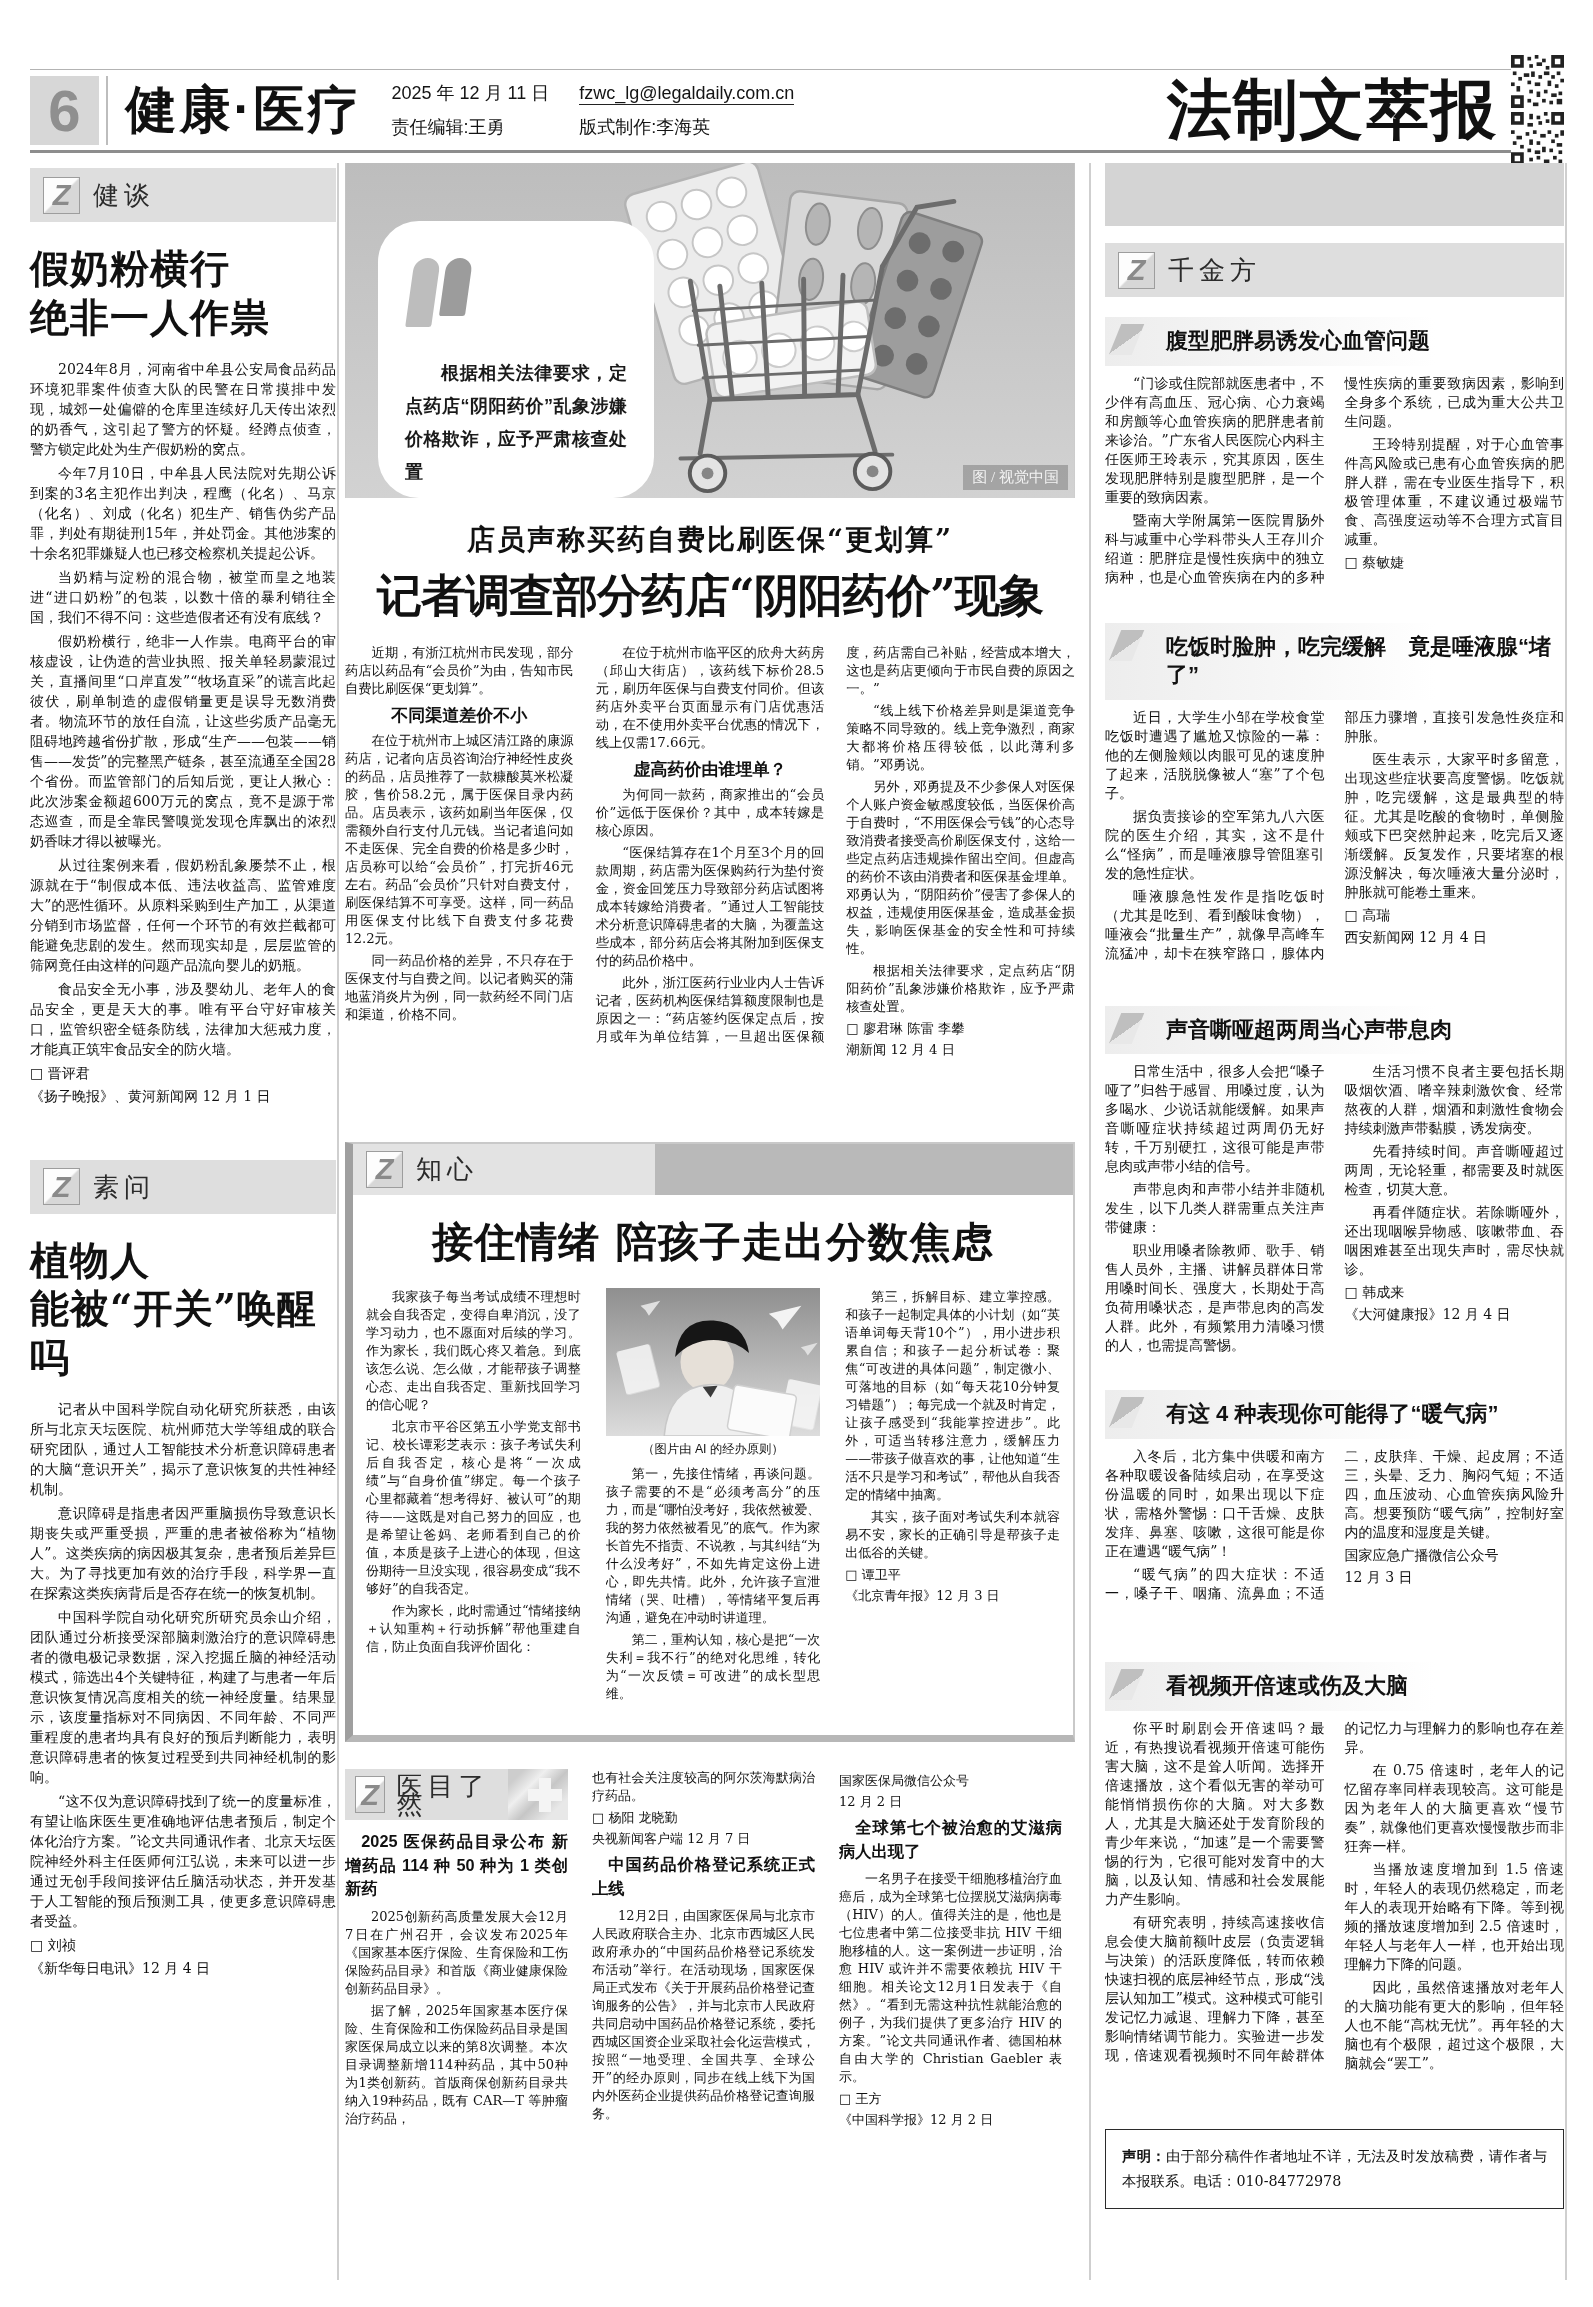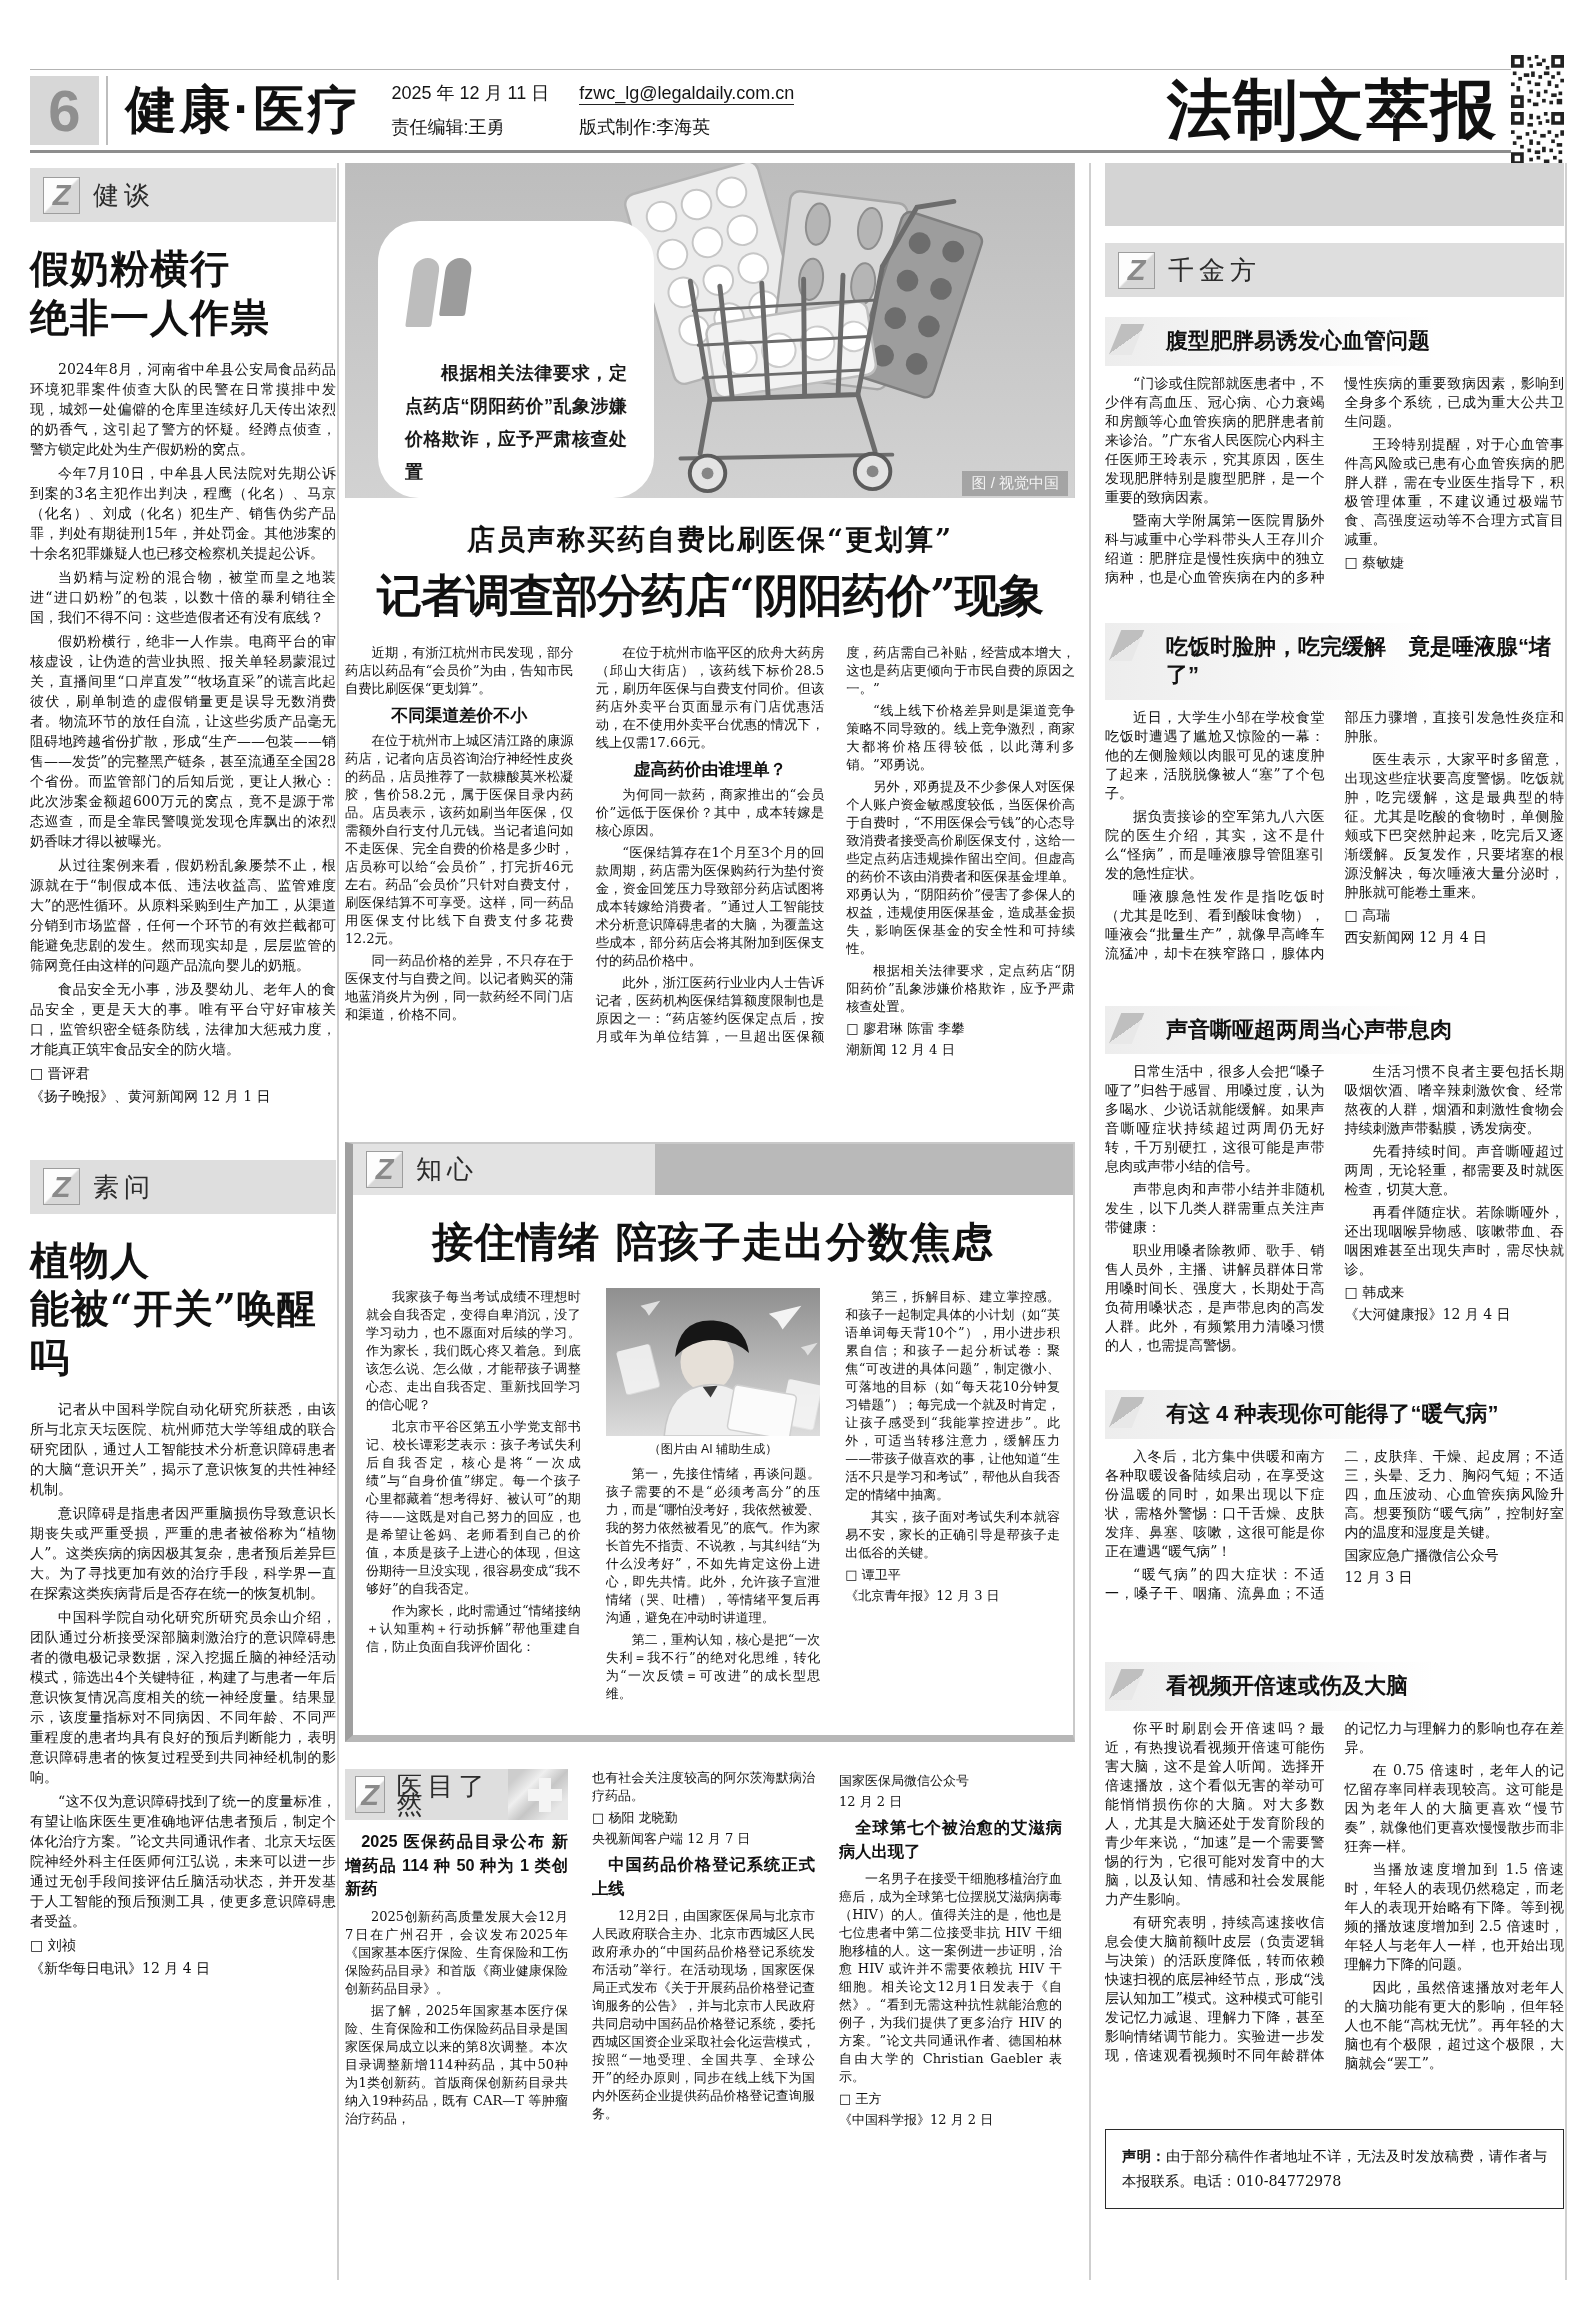--- a/index.html
+++ b/index.html
@@ -53,22 +53,22 @@
   .center{position:absolute;left:345px;top:163px;width:730px;}
   .photo{position:relative;width:730px;height:335px;background:#c9c9c9;overflow:hidden;}
   .quote-card{position:absolute;left:33px;top:58px;width:276px;height:277px;background:#fff;
               border-radius:41px;box-sizing:border-box;padding:32px 27px 20px;}
   .qmark{display:flex;gap:7px;margin:5px 0 30px 5px;}
   .qmark span{display:block;width:26px;height:58px;background:#9c9c9c;
               transform:skewX(-8deg);border-radius:15px 15px 3px 3px;}
   .qmark span:first-child{height:69px;background:#bdbdbd;}
   .quote-text{font-family:"Liberation Sans",sans-serif;font-size:18px;line-height:33px;
               font-weight:700;color:#1a1a1a;text-indent:2em;text-align:justify;}
-  .credit{position:absolute;right:7px;bottom:2px;background:rgba(80,80,80,.35);color:#f3f3f3;
-          font-family:Liberation Sans, sans-serif;font-size:15px;padding:3px 9px;}
+  .credit{position:absolute;right:7px;bottom:8px;background:rgba(80,80,80,.35);color:#f3f3f3;
+          font-family:Liberation Serif, serif;font-size:15px;padding:3px 9px;}
   .kicker{margin:23px 0 3px;text-align:center;font-size:28px;font-weight:700;letter-spacing:2px;}
   .headline{text-align:center;font-size:45px;font-weight:900;letter-spacing:-1px;margin:7px 0 18px;}
   .main-body{height:474px;overflow:hidden;font-size:13.3px;line-height:18px;
              column-count:3;column-gap:22px;}
   
   .zhixin-box{margin-top:24px;border:2px solid #c9c9c9;border-left:8px solid #9f9f9f;
               border-bottom:7px solid #b7b7b7;box-sizing:border-box;padding:0 0 13px;}
   .zx-bar{display:flex;align-items:stretch;height:51px;}
   .zx-bar .lab{flex:0 0 276px;display:flex;align-items:center;gap:13px;background:#e3e3e3;padding:0 13px;}
   .zx-bar .fill{flex:1;background:#b9b9b9;}
@@ -389,21 +389,21 @@
                 <rect x="30" y="120" width="70" height="90" rx="6" transform="rotate(-14 65 165)"></rect>
                 <rect x="360" y="190" width="70" height="92" rx="6" transform="rotate(12 395 236)"></rect>
               </g>
 
               <ellipse cx="205" cy="150" rx="54" ry="60" fill="#e6e0d8"></ellipse>
               <path d="M140,140 q8,-78 78,-74 q62,4 72,66 q-26,-24 -62,-26 q-52,-4 -88,34 z" fill="#161616"></path>
               <path d="M118,300 q8,-98 90,-104 q86,-6 104,104 z" fill="#efefef" stroke="#c8c8c8" stroke-width="3"></path>
               <path d="M196,200 l16,22 14,-24 z" fill="#3a3a3a"></path>
               <rect x="252" y="206" width="128" height="92" rx="8" fill="#fbfbfb" stroke="#cfcfcf" stroke-width="3" transform="rotate(10 316 252)"></rect>
             </svg>
-            <figcaption class="zx-cap">（图片由 AI 辅助生成）</figcaption>
+            <figcaption class="zx-cap">（图片由 AI 的经办原则）</figcaption>
           </figure>
           <div>
               <p class="para">第一，先接住情绪，再谈问题。孩子需要的不是“必须考高分”的压力，而是“哪怕没考好，我依然被爱、我的努力依然被看见”的底气。作为家长首先不指责、不说教，与其纠结“为什么没考好”，不如先肯定这份上进心，即先共情。此外，允许孩子宣泄情绪（哭、吐槽），等情绪平复后再沟通，避免在冲动时讲道理。</p>
               <p class="para">第二，重构认知，核心是把“一次失利＝我不行”的绝对化思维，转化为“一次反馈＝可改进”的成长型思维。</p>
             </div>
         </div>
         <div class="tcol">
             <p class="para">第三，拆解目标、建立掌控感。和孩子一起制定具体的小计划（如“英语单词每天背10个”），用小进步积累自信；和孩子一起分析试卷：聚焦“可改进的具体问题”，制定微小、可落地的目标（如“每天花10分钟复习错题”）；每完成一个就及时肯定，让孩子感受到“我能掌控进步”。此外，可适当转移注意力，缓解压力——带孩子做喜欢的事，让他知道“生活不只是学习和考试”，帮他从自我否定的情绪中抽离。</p>
             <p class="para">其实，孩子面对考试失利本就容易不安，家长的正确引导是帮孩子走出低谷的关键。</p>
             <div class="byl">□ 谭卫平</div>

